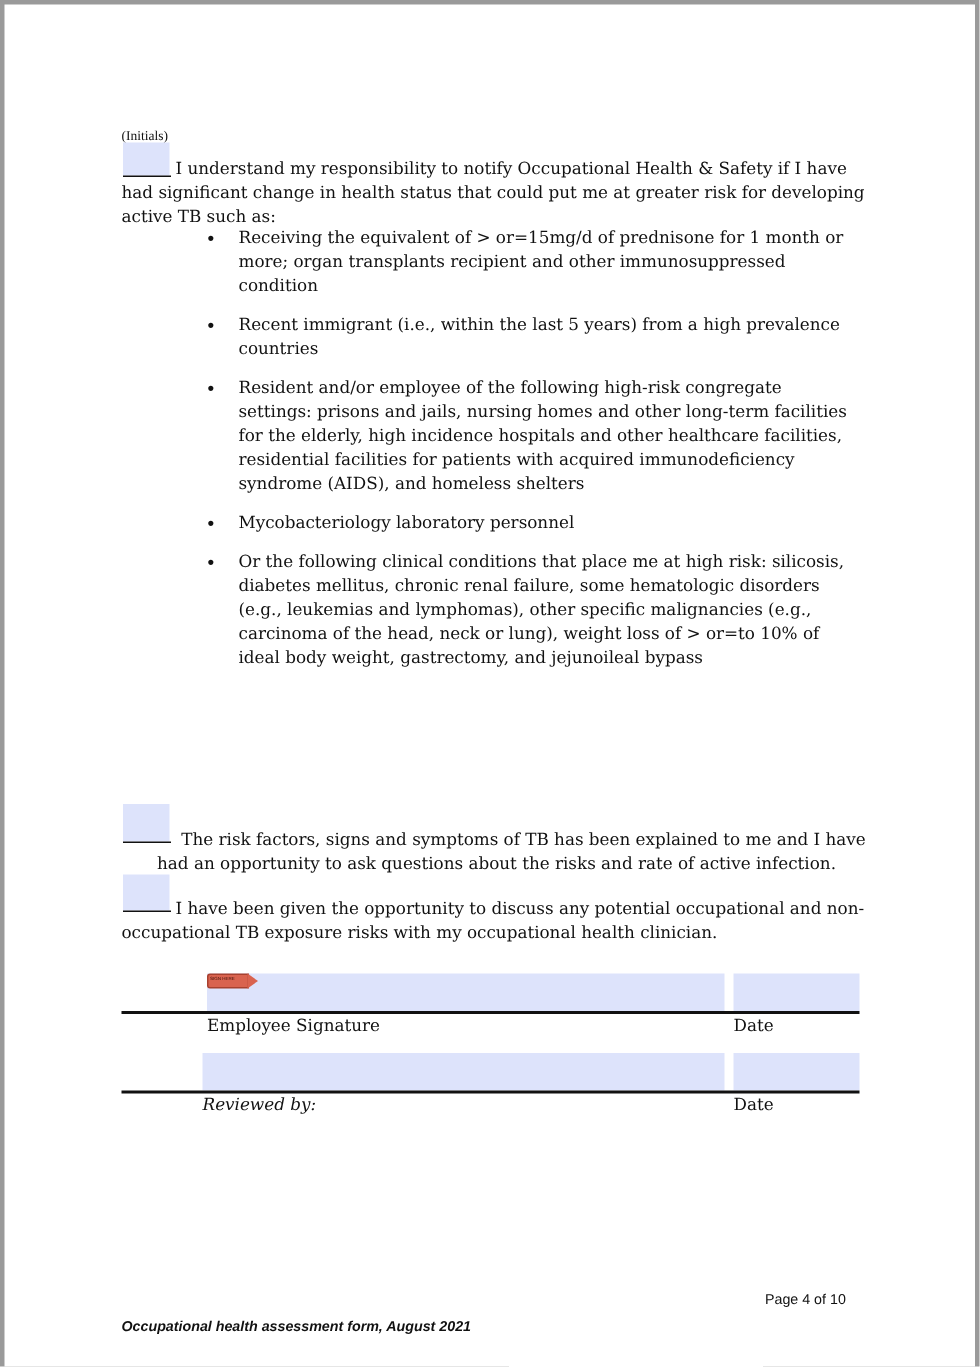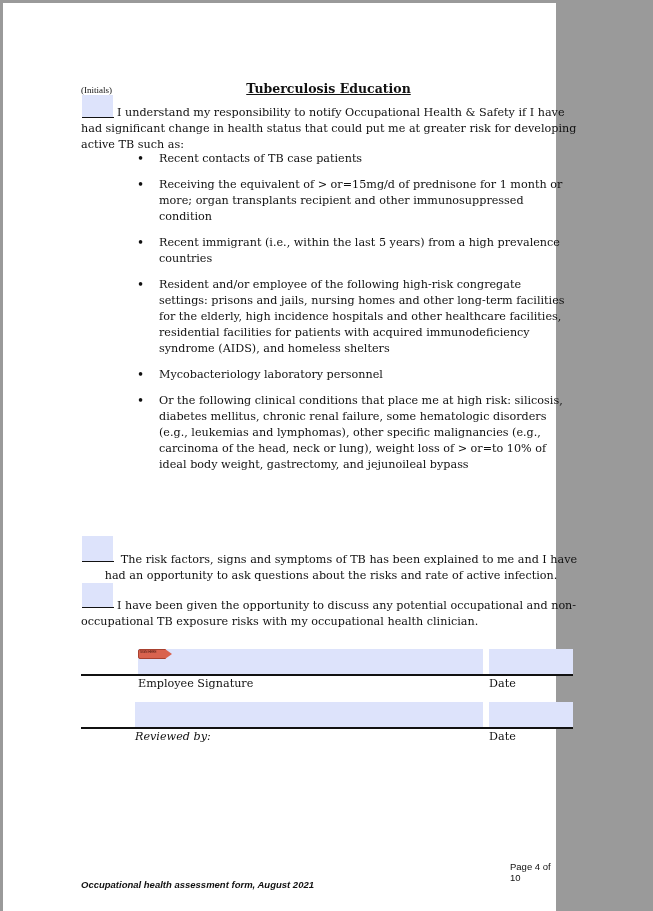--- a/index.html
+++ b/index.html
@@ -2,21 +2,21 @@
 <html><head>
 <meta charset="utf-8">
 <style>
   html, body { margin: 0; padding: 0; }
   body {
     width: 653px; height: 911px; overflow: hidden;
     background: #9a9a9a;
     position: relative;
   }
   .page {
-    position: absolute; left: 3px; top: 3px; width: 553px; height: 908px;
+    position: absolute; left: 3px; top: 3px; width: 647px; height: 908px;
     background: #ffffff;
     font-family: "DejaVu Serif", "Liberation Serif", serif;
     color: #111;
   }
   .abs { position: absolute; }
   .initials-label { left: 78px; top: 82px; font-size: 9px; font-family: "Liberation Serif", serif; }
   .title { left: 0; width: 647px; text-align: center; top: 78px; font-size: 12.5px; font-weight: bold; text-decoration: underline; padding-left: 2px; }
   .body-text { font-size: 11.2px; line-height: 16px; }
   .init-box { background: #dde3fb; }
   .init-line { height: 1px; background: #111; }
@@ -39,30 +39,28 @@
   }
   .sign-tag-text { left: 137px; top: 647px; font-size: 3px; color: #3a0f08; font-family: "Liberation Sans", sans-serif; }
   .footer { font-family: "Liberation Sans", sans-serif; font-size: 9.5px; }
 </style>
 </head>
 <body>
 
 <div class="page">
 
   <div class="abs initials-label">(Initials)</div>
-  <div class="abs title">Tuberculosis Education</div>
 
   <div class="abs init-box" style="left:79px; top:92px; width:31px; height:22px;"></div>
   <div class="abs init-line" style="left:79px; top:114px; width:32px;"></div>
   <div class="abs para body-text" style="top:102px;">
     <span class="indent"></span><span>I understand my responsibility to notify Occupational Health &amp; Safety if I have had significant change in health status that could put me at greater risk for developing active TB such as:</span>
   </div>
 
   <ul class="risks">
-    <li>Recent contacts of TB case patients</li>
     <li>Receiving the equivalent of &gt; or=15mg/d of prednisone for 1 month or more; organ transplants recipient and other immunosuppressed condition</li>
     <li>Recent immigrant (i.e., within the last 5 years) from a high prevalence countries</li>
     <li>Resident and/or employee of the following high-risk congregate settings: prisons and jails, nursing homes and other long-term facilities for the elderly, high incidence hospitals and other healthcare facilities, residential facilities for patients with acquired immunodeficiency syndrome (AIDS), and homeless shelters</li>
     <li>Mycobacteriology laboratory personnel</li>
     <li>Or the following clinical conditions that place me at high risk: silicosis, diabetes mellitus, chronic renal failure, some hematologic disorders (e.g., leukemias and lymphomas), other specific malignancies (e.g., carcinoma of the head, neck or lung), weight loss of &gt; or=to 10% of ideal body weight, gastrectomy, and jejunoileal bypass</li>
   </ul>
 
   <div class="abs init-box" style="left:79px; top:533px; width:31px; height:25px;"></div>
   <div class="abs init-line" style="left:79px; top:558px; width:32px;"></div>
   <div class="abs para body-text" style="top:549px;text-align:center;">

